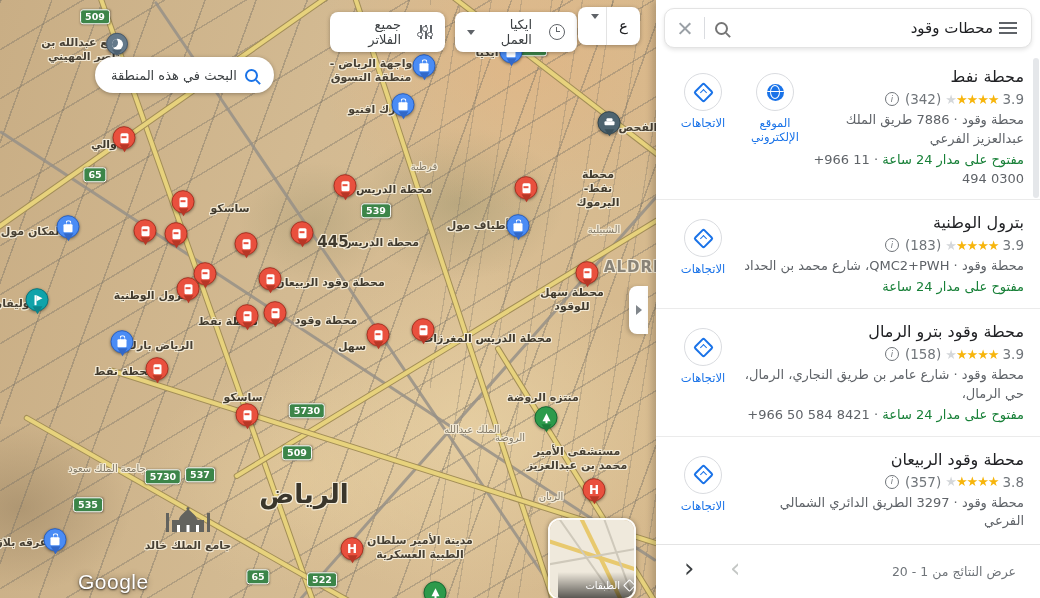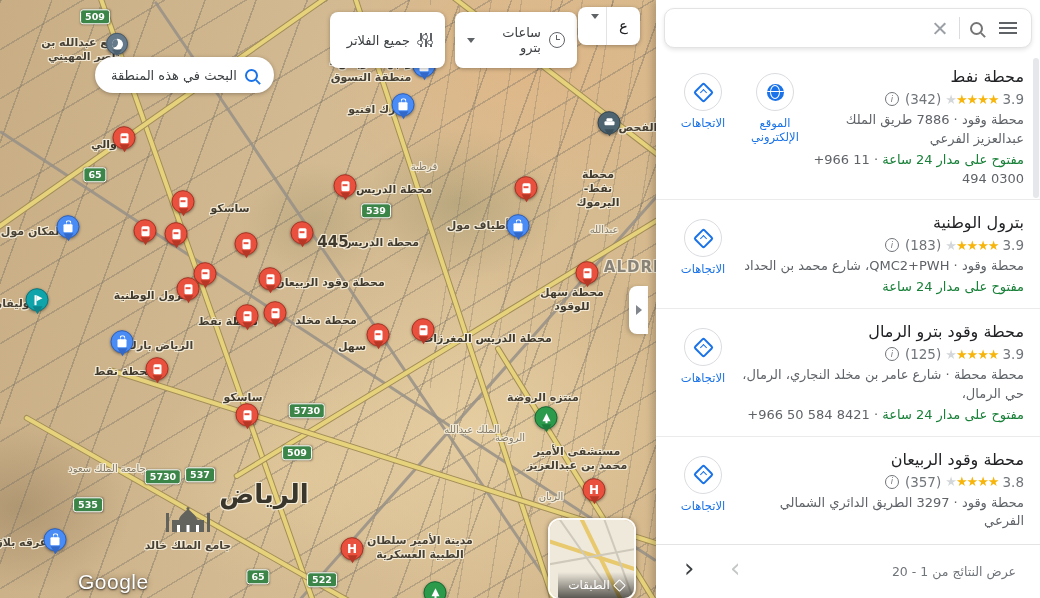--- a/index.html
+++ b/index.html
@@ -25,21 +25,21 @@
   .hwy{position:absolute;height:4px;background:#e7d27c;box-shadow:0 0 0 1px #a38e57;
        transform-origin:0 50%;border-radius:2px;}
   
   .mlabel{position:absolute;transform:translate(-50%,-50%);white-space:pre-line;text-align:center;
           z-index:4;line-height:1.25;pointer-events:none;
           text-shadow:1px 0 0 #f3ead6,-1px 0 0 #f3ead6,0 1px 0 #f3ead6,0 -1px 0 #f3ead6,
                       1px 1px 0 #f3ead6,-1px -1px 0 #f3ead6,1px -1px 0 #f3ead6,-1px 1px 0 #f3ead6;}
   .lbl-station{font-size:11px;font-weight:700;color:#403a2e;}
   .lbl-poi{font-size:11px;font-weight:700;color:#474034;}
   .lbl-district{font-size:10px;font-weight:400;color:#837a68;}
-  .lbl-city{font-size:26px;font-weight:700;color:#3a362c;letter-spacing:1px;}
+  .lbl-city{font-size:26px;font-weight:700;color:#3a362c;letter-spacing:1px;margin-left:40px;}
   .lbl-en{font-size:15px;font-weight:700;color:#8a8478;letter-spacing:1px;}
   .lbl-num{font-size:15px;font-weight:700;color:#403a2e;}
   .shield{position:absolute;transform:translate(-50%,-50%);z-index:4;background:#3c8549;color:#fff;
           font-size:9.5px;font-weight:700;padding:1px 4px;border-radius:3px;border:1px solid #fff;
           box-shadow:0 0 2px rgba(0,0,0,.35);line-height:1.2;}
   
   .pin{position:absolute;width:21px;height:21px;border-radius:50%;transform:translate(-50%,-60%);
        display:flex;align-items:center;justify-content:center;box-shadow:0 1px 3px rgba(0,0,0,.45);z-index:5;}
   .pin::after{content:"";position:absolute;top:100%;margin-top:-4px;left:50%;transform:translateX(-50%);
        border:5px solid transparent;}
@@ -61,21 +61,21 @@
         border:1.4px solid #fff;border-bottom:none;border-radius:3px 3px 0 0;}
   .flagg{width:2px;height:10px;background:#fff;position:relative;margin-left:-4px;}
   .flagg::after{content:"";position:absolute;left:2px;top:0;border-top:3px solid transparent;
         border-bottom:3px solid transparent;border-left:6px solid #fff;}
   .cres{width:11px;height:11px;background:#fff;border-radius:50%;position:relative;overflow:hidden;}
   .cres::after{content:"";position:absolute;left:-3.5px;top:-1px;width:10px;height:10px;border-radius:50%;background:#64798a;}
   .carr{width:10px;height:4px;background:#fff;border-radius:1px;position:relative;}
   .carr::after{content:"";position:absolute;top:-3px;left:2px;width:6px;height:3px;background:#fff;border-radius:1px 1px 0 0;}
   
   .mbtn{position:absolute;z-index:10;background:#fff;border-radius:8px;box-shadow:0 1px 4px rgba(0,0,0,.3);
-        display:flex;align-items:center;gap:8px;padding:12px 12px;height:32px;font-size:13px;color:#3c4043;cursor:pointer;}
+        display:flex;align-items:center;gap:17px;padding:4px 12px;height:32px;font-size:13px;color:#3c4043;cursor:pointer;}
   .pill{position:absolute;z-index:10;background:#fff;border-radius:18px;box-shadow:0 1px 4px rgba(0,0,0,.3);
         display:flex;align-items:center;gap:8px;padding:0 16px;height:36px;font-size:13px;color:#3c4043;cursor:pointer;}
   .caret{width:0;height:0;border-left:4.5px solid transparent;border-right:4.5px solid transparent;border-top:5px solid #5f6368;}
   .clockI{width:14px;height:14px;border:1.7px solid #5f6368;border-radius:50%;position:relative;flex:none;}
   .clockI::after{content:"";position:absolute;left:5.6px;top:2.4px;width:1.7px;height:4.6px;background:#5f6368;}
   .clockI::before{content:"";position:absolute;left:6px;top:5.8px;width:4px;height:1.7px;background:#5f6368;}
   .tune{position:relative;width:15px;height:14px;flex:none;}
   .tune b{position:absolute;top:0;bottom:0;width:2px;background:#5f6368;}
   .tune b:nth-child(1){left:1.5px;} .tune b:nth-child(2){left:6.5px;} .tune b:nth-child(3){left:11.5px;}
   .tune b::after{content:"";position:absolute;left:-2.4px;width:3.6px;height:3.6px;background:#fff;
@@ -87,22 +87,22 @@
   .lang-seg{padding:0 12px;font-size:15px;color:#202124;height:100%;display:flex;align-items:center;}
   .lang-div{width:1px;background:#e3e3e3;height:100%;}
   .collapse-tab{position:absolute;left:629px;top:286px;width:19px;height:48px;background:#fff;z-index:10;
         border-radius:8px 0 0 8px;box-shadow:-2px 1px 4px rgba(0,0,0,.2);display:flex;align-items:center;justify-content:center;cursor:pointer;}
   .collapse-tab i{width:0;height:0;border-top:5px solid transparent;border-bottom:5px solid transparent;border-left:6px solid #80868b;}
   .layers{position:absolute;left:548px;top:518px;width:84px;height:78px;z-index:10;border-radius:12px;
         border:2px solid rgba(255,255,255,.95);box-shadow:0 1px 5px rgba(0,0,0,.45);overflow:hidden;cursor:pointer;}
   .lw-map{position:absolute;inset:0;background:#efe9dc;}
   .lw-map i{position:absolute;height:4px;background:#e8c96e;transform-origin:0 50%;}
   .lw-map u{position:absolute;height:2px;background:#cfc9bb;transform-origin:0 50%;}
-  .lw-bar{position:absolute;left:0;right:0;bottom:0;height:26px;display:flex;align-items:center;justify-content:center;
-        gap:5px;background:linear-gradient(transparent, rgba(0,0,0,.62));color:#fff;font-size:12px;margin-left:8px;}
+  .lw-bar{position:absolute;left:0;right:0;bottom:0;height:26px;display:flex;align-items:center;
+        gap:5px;background:linear-gradient(transparent, rgba(0,0,0,.62));color:#fff;font-size:10px;margin-left:8px;}
   .lw-diamond{width:7px;height:7px;border:1.6px solid #fff;transform:rotate(45deg);border-radius:1px;}
   .glogo{position:absolute;left:78px;top:570px;z-index:9;color:#fff;font-size:21px;letter-spacing:.5px;
         font-family:"Liberation Sans","DejaVu Sans",sans-serif;font-weight:500;
         text-shadow:0 1px 2px rgba(0,0,0,.75),0 0 6px rgba(0,0,0,.45);}
   
   .panel{position:absolute;left:656px;top:0;width:384px;height:598px;background:#fff;z-index:20;
          box-shadow:-3px 0 8px rgba(0,0,0,.2);}
   .searchbox{position:absolute;top:8px;right:8px;left:8px;height:38px;background:#fff;border:1px solid #e3e3e3;
          border-radius:10px;box-shadow:0 2px 4px rgba(0,0,0,.1);display:flex;align-items:center;z-index:3;}
   .burger{width:18px;height:12px;margin:0 14px 0 6px;cursor:pointer;flex:none;}
@@ -190,21 +190,21 @@
       <div class="shield" style="left: 322px; top: 580px;">522</div>
       <div class="mlabel lbl-poi" style="left: 84px; top: 50px; width: 95px;">جامع عبدالله بن ناصر المهيني</div>
       <div class="mlabel lbl-station" style="left: 104px; top: 145px;">والي</div>
       <div class="mlabel lbl-station" style="left: 230px; top: 209px;">ساسكو</div>
       <div class="mlabel lbl-station" style="left: 394px; top: 190px;">محطة الدريس</div>
       <div class="mlabel lbl-station" style="left: 598px; top: 189px;">محطة نفط- اليرموك</div>
       <div class="mlabel lbl-station" style="left: 381px; top: 243px;">محطة الدريس</div>
       <div class="mlabel lbl-num" style="left: 333px; top: 242px;">445</div>
       <div class="mlabel lbl-station" style="left: 152px; top: 296px;">بترول الوطنية</div>
       <div class="mlabel lbl-station" style="left: 330px; top: 283px;">محطة وقود الربيعان</div>
-      <div class="mlabel lbl-station" style="left: 326px; top: 321px;">محطة مخلد</div>
+      <div class="mlabel lbl-station" style="left: 326px; top: 321px;">محطة وقود</div>
       <div class="mlabel lbl-station" style="left: 228px; top: 322px;">محطة نفط</div>
       <div class="mlabel lbl-station" style="left: 572px; top: 300px;">محطة سهل للوقود</div>
       <div class="mlabel lbl-station" style="left: 352px; top: 347px;">سهل</div>
       <div class="mlabel lbl-station" style="left: 487px; top: 339px;">محطة الدريس المغرزات</div>
       <div class="mlabel lbl-station" style="left: 124px; top: 372px;">محطة نفط</div>
       <div class="mlabel lbl-station" style="left: 243px; top: 398px;">ساسكو</div>
       <div class="mlabel lbl-en" style="left: 634px; top: 267px;">ALDRE</div>
       <div class="mlabel lbl-city" style="left: 264px; top: 494px;">الرياض</div>
       <div class="mlabel lbl-district" style="left: 107px; top: 469px; width: 80px;">جامعة الملك سعود</div>
       <div class="mlabel lbl-poi" style="left: 188px; top: 546px;">جامع الملك خالد</div>
@@ -216,21 +216,21 @@
       <div class="mlabel lbl-poi" style="left: 487px; top: 53px;">ايكيا</div>
       <div class="mlabel lbl-poi" style="left: 371px; top: 71px; width: 88px;">واجهة الرياض - منطقة التسوق</div>
       <div class="mlabel lbl-poi" style="left: 376px; top: 110px;">بارك افنيو</div>
       <div class="mlabel lbl-poi" style="left: 478px; top: 226px;">أطياف مول</div>
       <div class="mlabel lbl-poi" style="left: 20px; top: 543px;">عرقه بلازا</div>
       <div class="mlabel lbl-poi" style="left: 12px; top: 304px;">بوليفارد</div>
       <div class="mlabel lbl-poi" style="left: 638px; top: 128px;">الفحص</div>
       <div class="mlabel lbl-district" style="left: 424px; top: 167px;">قرطبة</div>
       <div class="mlabel lbl-district" style="left: 551px; top: 497px;">الريان</div>
       <div class="mlabel lbl-district" style="left: 510px; top: 438px; text-align: center;">الروضة</div>
-      <div class="mlabel lbl-district" style="left: 604px; top: 230px;">عبدالله</div>
+      <div class="mlabel lbl-district" style="left: 604px; top: 230px;">الشبيلية</div>
       <div class="mlabel lbl-district" style="left: 472px; top: 430px;">الملك عبدالله</div>
       <div class="pin pin-gas" style="left: 124px; top: 140px;">
         <i class="pump"></i>
       </div>
       <div class="pin pin-gas" style="left: 183px; top: 204px;">
         <i class="pump"></i>
       </div>
       <div class="pin pin-gas" style="left: 145px; top: 233px;">
         <i class="pump"></i>
       </div>
@@ -326,21 +326,21 @@
   <div class="mbtn" dir="rtl" style="left:330px;top:12px;width:91px">
     <span class="tune">
         <b></b>
         <b></b>
         <b></b>
       </span>
     <span>جميع الفلاتر</span>
   </div>
   <div class="mbtn" dir="rtl" style="left:455px;top:12px;width:98px">
     <span class="clockI"></span>
-    <span>ساعات بترو</span>
+    <span>ايكيا العمل</span>
     <span class="caret"></span>
   </div>
   <div class="mbtn" dir="rtl" style="left:578px;top:7px;height:38px;width:62px;padding:0;gap:0">
     <span class="lang-seg">ع</span>
     <span class="lang-div"></span>
     <span style="padding:0 7px"><span class="caret"></span></span>
   </div>
   <div class="pill" dir="rtl" style="left:95px;top:57px">
     <span class="mag"></span>
     <span>البحث في هذه المنطقة</span>
@@ -365,20 +365,21 @@
   </div>
 
   <div class="glogo">Google</div>
 </div>
 
 <div class="panel" dir="rtl">
   <div class="searchbox">
     <div class="burger">
         <i></i>
       </div>
+    <div class="query">محطات وقود</div>
     <div class="sb-mag">
         <span class="mag mag-gray"></span>
       </div>
     <div class="sb-div"></div>
     <div class="sb-x">
         <span class="xx"></span>
       </div>
   </div>
 
   <div class="results" id="results">
@@ -429,24 +430,24 @@
       <div class="alabel">الاتجاهات</div>
           </div>
         </div>
       </div>
       <div class="result">
     <div class="r-text">
       <div class="r-title">محطة وقود بترو الرمال</div>
       <div class="r-rating">
         <span class="rnum">3.9</span>
             <span class="stars"><span class="star on">★</span><span class="star on">★</span><span class="star on">★</span><span class="star on">★</span><span class="star off">★</span></span>
-        <span class="rcount">(125)</span>
+        <span class="rcount">(158)</span>
             <span class="info"></span>
       </div>
-      <div class="r-addr">محطة محطة · شارع عامر بن مخلد النجاري، الرمال، حي الرمال،</div>
+      <div class="r-addr">محطة وقود · شارع عامر بن طريق النجاري، الرمال، حي الرمال،</div>
       <div class="r-hours"><span class="open">مفتوح على مدار 24 ساعة</span><span class="sep"> · </span><span class="phone" dir="ltr">+966 50 584 8421</span></div>
     </div>
     <div class="r-actions">
           <div class="action">
       <div class="circ">
               <span class="dird"></span>
             </div>
       <div class="alabel">الاتجاهات</div>
           </div>
         </div>

